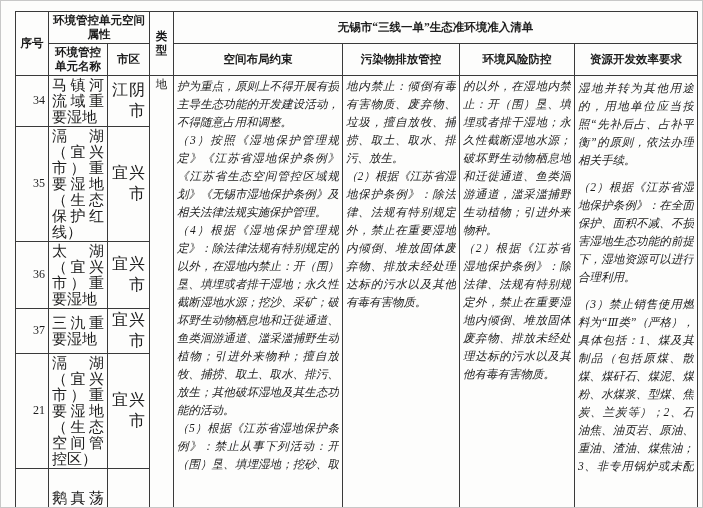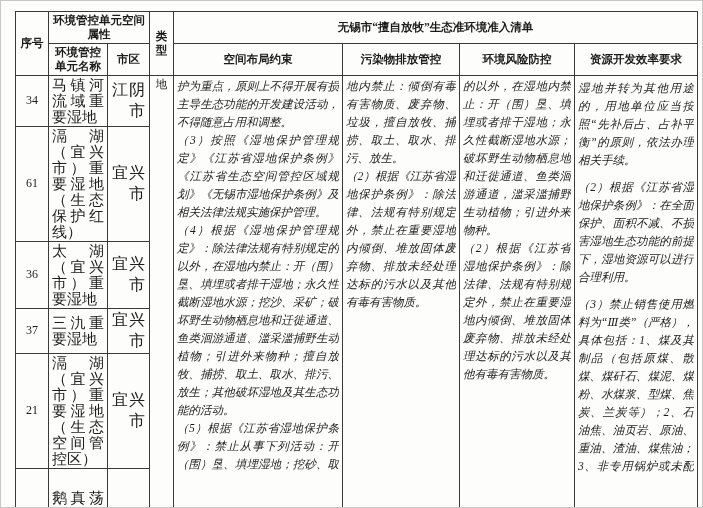--- a/index.html
+++ b/index.html
@@ -19,21 +19,21 @@
     border-collapse:collapse;
     table-layout:fixed;
   }
   table.doc td,table.doc th{
     border:1px solid #3a3a3a;
     padding:1px 3px;
     box-sizing:border-box;
     overflow:hidden;
   }
   th{font-weight:bold;font-size:11.5px;text-align:center;vertical-align:middle;line-height:1.25;}
-  td.serial{font-size:12px;text-align:center;vertical-align:middle;}
+  td.serial{font-size:12px;text-align:right;vertical-align:middle;}
   td.uname{font-size:15px;text-align:justify;text-align-last:left;vertical-align:middle;line-height:16px;padding:2px 4px;}
   td.district{font-size:16px;text-align:right;vertical-align:middle;letter-spacing:1px;}
   td.typecell{font-size:11.5px;text-align:center;vertical-align:top;padding-top:4px;}
   td.content{vertical-align:top;}
   .flow{
     height:398px;
     overflow:hidden;
     font-size:11.5px;
     line-height:18px;
     text-align:justify;
@@ -62,21 +62,21 @@
         <col style="width:117px">
         <col style="width:115px">
         <col style="width:123px">
     </colgroup>
 
     <tbody>
         <tr style="height:18px">
       <th rowspan="2">序号</th>
       <th colspan="2">环境管控单元空间属性</th>
       <th rowspan="2">类型</th>
-      <th colspan="4">无锡市“擅自放牧”生态准环境准入清单</th>
+      <th colspan="4">无锡市“三线一单”生态准环境准入清单</th>
     </tr>
     <tr style="height:32px">
       <th>环境管控单元名称</th>
       <th>市区</th>
       <th>空间布局约束</th>
       <th>污染物排放管控</th>
       <th>环境风险防控</th>
       <th>资源开发效率要求</th>
     </tr>
 
@@ -107,21 +107,21 @@
       </td>
       <td class="content" rowspan="7">
         <div class="flow spaced">
               <p>湿地并转为其他用途的，用地单位应当按照“先补后占、占补平衡”的原则，依法办理相关手续。</p>
               <p>（2）根据《江苏省湿地保护条例》：在全面保护、面积不减、不损害湿地生态功能的前提下，湿地资源可以进行合理利用。</p>
               <p>（3）禁止销售使用燃料为“Ⅲ类”（严格），具体包括：1、煤及其制品（包括原煤、散煤、煤矸石、煤泥、煤粉、水煤浆、型煤、焦炭、兰炭等）；2、石油焦、油页岩、原油、重油、渣油、煤焦油；3、非专用锅炉或未配备高效除尘设施的专用锅炉燃用的生物质成型燃料；4、国家规定的其他高污染燃料。</p>
             </div>
       </td>
     </tr>
     <tr style="height:56px">
-      <td class="serial">61</td>
+      <td class="serial">35</td>
       <td class="uname">滆湖（宜兴市）重要湿地（生态保护红线）</td>
       <td class="district">宜兴市</td>
     </tr>
     <tr style="height:42px">
       <td class="serial">36</td>
       <td class="uname">太湖（宜兴市）重要湿地</td>
       <td class="district">宜兴市</td>
     </tr>
     <tr style="height:30px">
       <td class="serial">37</td>

